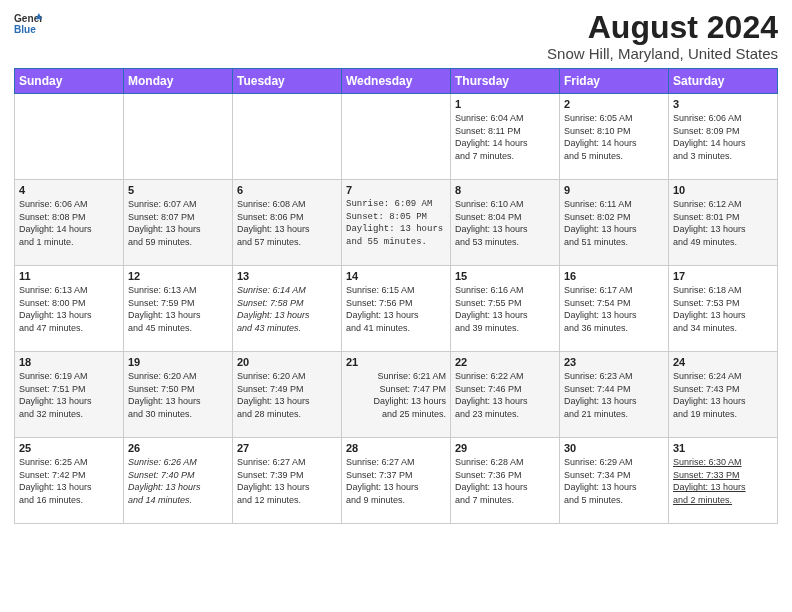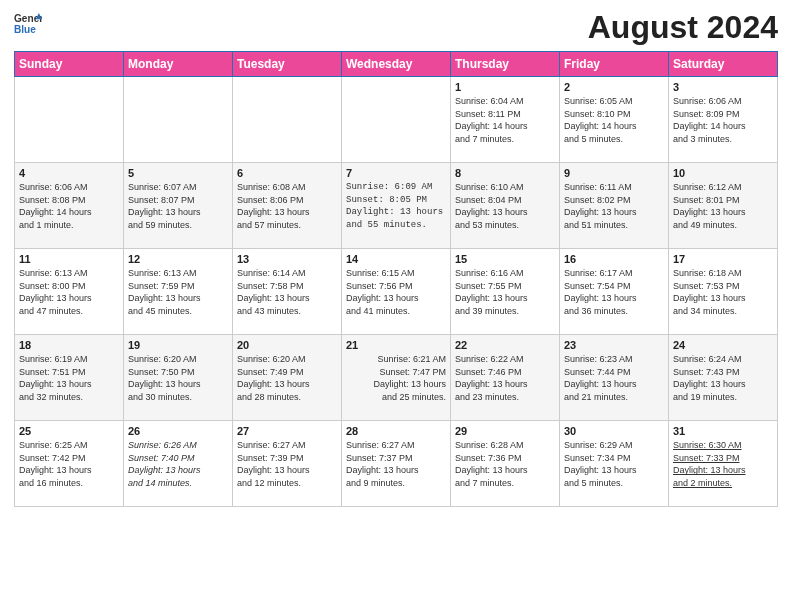--- a/index.html
+++ b/index.html
@@ -42,21 +42,21 @@
     .subtitle {
       font-size: 15px;
       color: #444;
     }
     table {
       width: 100%;
       border-collapse: collapse;
       table-layout: fixed;
     }
     thead tr th {
-      background-color: #ec4899;
+      background-color: #8b5cf6;
       color: #fff;
       font-size: 12px;
       font-weight: bold;
       padding: 5px 4px;
       text-align: left;
       border: 1px solid #2a6db5;
     }
     tbody tr td {
       border: 1px solid #ccc;
       vertical-align: top;
@@ -95,20 +95,21 @@
     <div class="logo">
       <svg class="logo-icon" viewBox="0 0 36 36">
         <rect x="0" y="0" width="36" height="36" fill="none"></rect>
         <text x="0" y="16" font-size="13" font-weight="bold" fill="#333">General</text>
         <text x="0" y="30" font-size="13" font-weight="bold" fill="#2a6db5">Blue</text>
         <polygon points="32,4 36,12 28,12" fill="#2a6db5"></polygon>
       </svg>
     </div>
     <div class="title-area">
       <div class="main-title">August 2024</div>
+      <div class="subtitle">Snow Hill, Maryland, United States</div>
     </div>
   </div>
 
   <table>
     <thead>
       <tr>
         <th>Sunday</th>
         <th>Monday</th>
         <th>Tuesday</th>
         <th>Wednesday</th>
@@ -206,21 +207,21 @@
           </td>
           <td>
             <span class="day-number">12</span>
             <div class="day-info" style="white-space: pre-line;">Sunrise: 6:13 AM
 Sunset: 7:59 PM
 Daylight: 13 hours
 and 45 minutes.</div>
           </td>
           <td>
             <span class="day-number">13</span>
-            <div class="day-info" style="white-space: pre-line;">Sunrise: 6:14 AM
+            <div class="day-info" style="white-space: pre-line; font-style: italic;">Sunrise: 6:14 AM
 Sunset: 7:58 PM
 Daylight: 13 hours
 and 43 minutes.</div>
           </td>
           <td>
             <span class="day-number">14</span>
             <div class="day-info" style="white-space: pre-line;">Sunrise: 6:15 AM
 Sunset: 7:56 PM
 Daylight: 13 hours
 and 41 minutes.</div>

